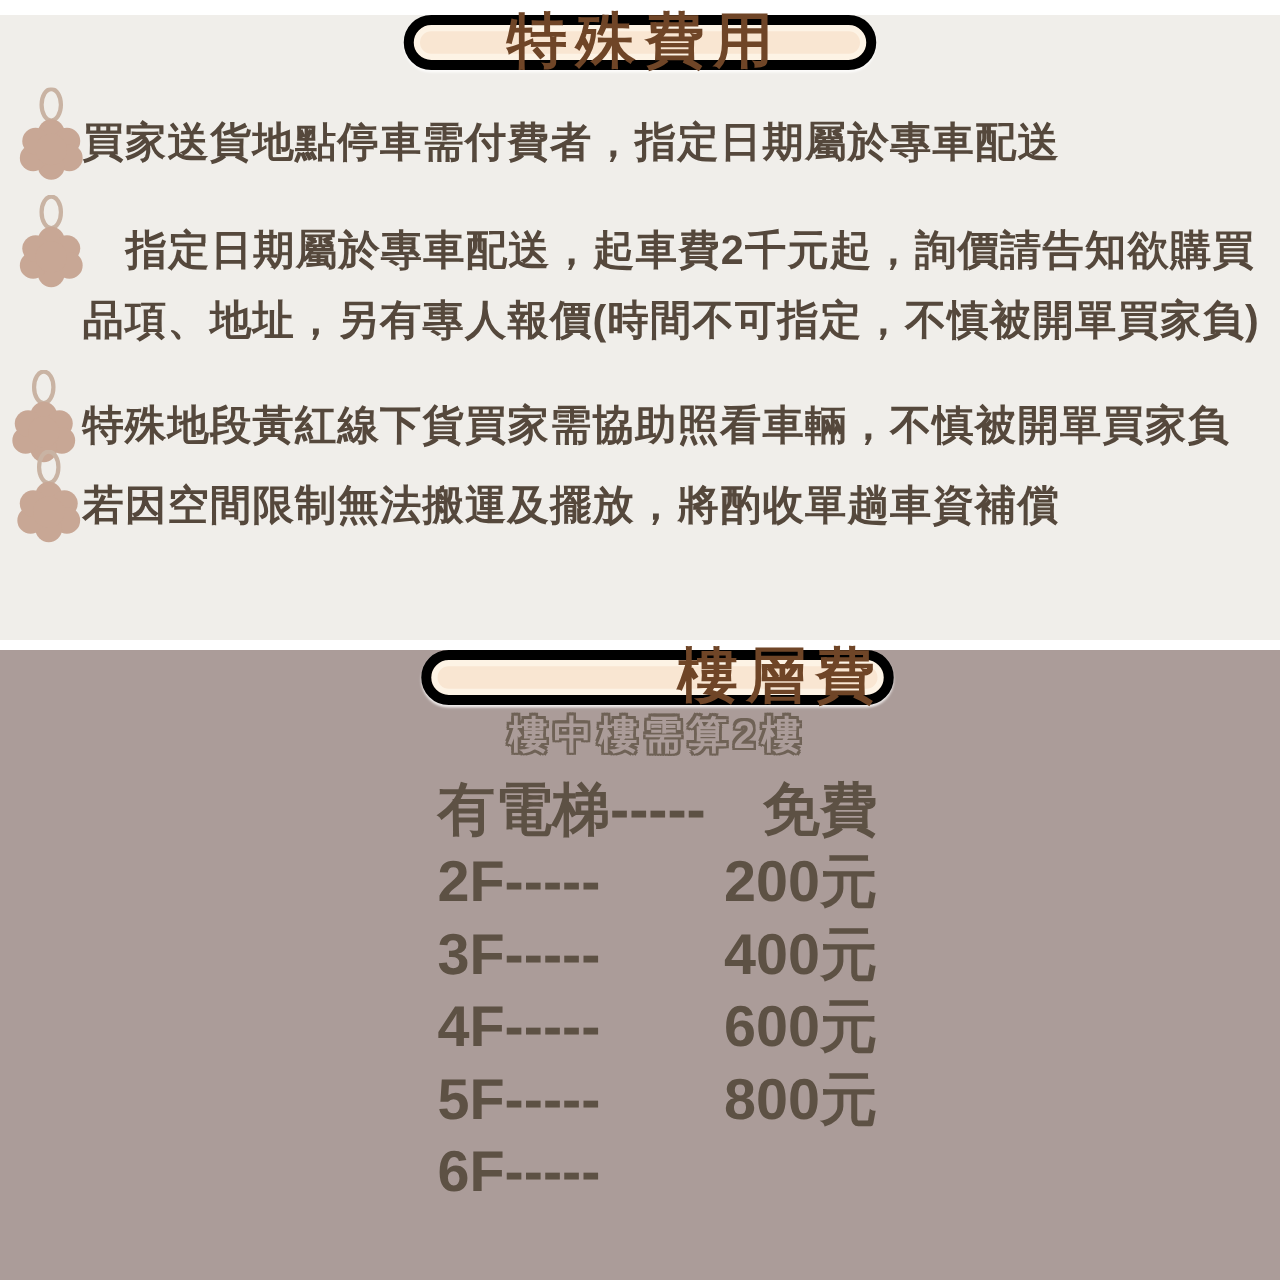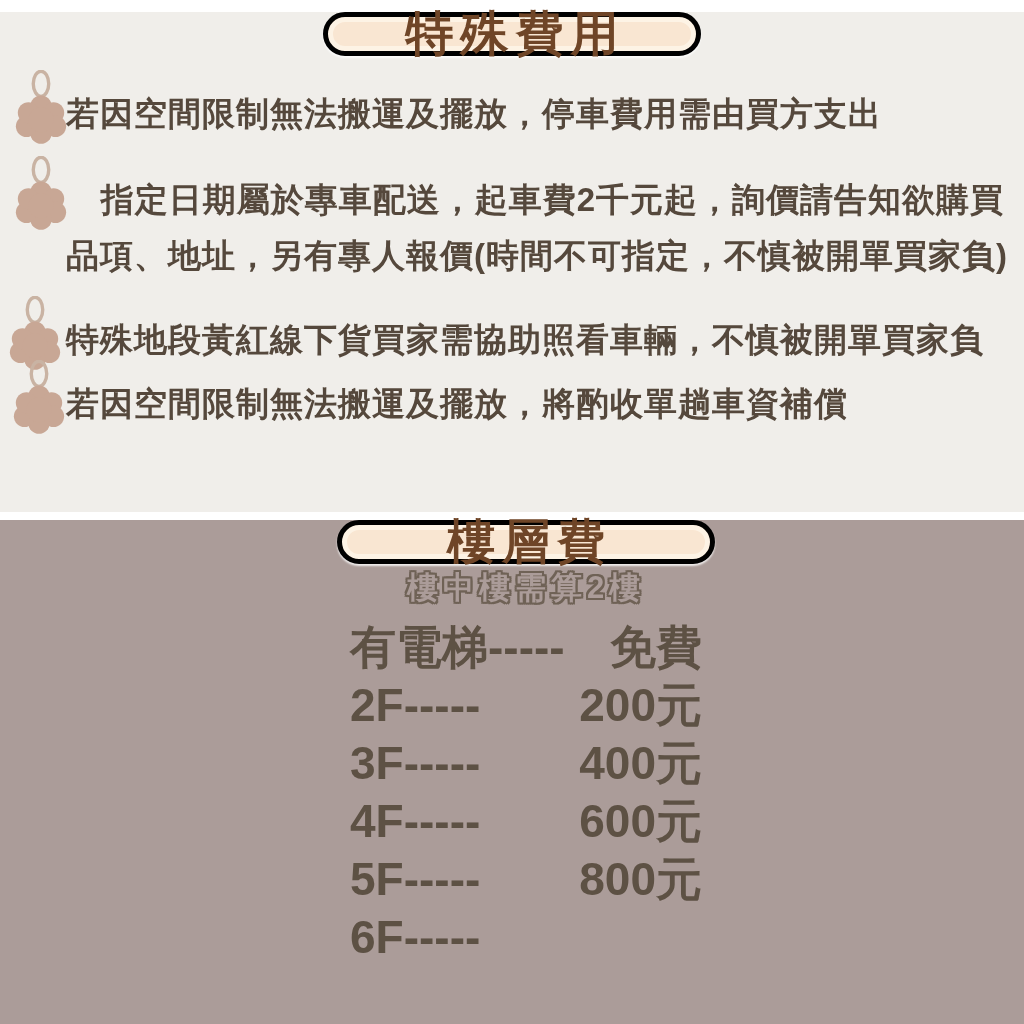--- a/index.html
+++ b/index.html
@@ -19,21 +19,21 @@
       radial-gradient(ellipse at 70% 10%, rgba(255,255,255,0.5), rgba(0,0,0,0) 60%),
       linear-gradient(160deg, #f1efeb 0%, #efedе9 50%, #edebe7 100%),
       #f0eeea;
     background-color:#f0eeea;
   }
 
   .pill {
     width:378px; height:44px;
     margin:0 auto;
     background:#f9e6d2;
-    border:5px solid #000000;
+    border:8px solid #000000;
     border-radius:30px;
     box-shadow: inset 0 0 0 5px #fdf3e5, 0 2px 2px rgba(255,255,255,0.8);
     display:flex; align-items:center; justify-content:center;
     position:relative;
   }
   .pill-top { margin-top:12px; }
   .pill-text {
     font-size:48px; letter-spacing:7px; color:#6f4527;
     white-space:nowrap; line-height:1;
     text-indent:7px;
@@ -57,21 +57,21 @@
   .b3 .flower { left:-16px; }
   .b4 .flower { left:-12px; }
 
   
   .section-bottom {
     height:524px;
     background:#ab9c99;
     color:#5d5144;
   }
   .bottom-content { transform:translateX(14px); }
-  .pill-bottom { margin-top:8px; }
+  .pill-bottom { margin-top:8px;justify-content:flex-end; }
 
   .floor-note {
     margin-top:4px;
     text-align:center;
     font-size:31px; letter-spacing:5px; line-height:40px;
     color:#ab9c99;
     text-shadow:
       -2px -2px 0 #6f6256, 2px -2px 0 #6f6256,
       -2px 2px 0 #6f6256, 2px 2px 0 #6f6256,
       -2px 0 0 #6f6256, 2px 0 0 #6f6256,
@@ -115,21 +115,21 @@
     <div class="pill pill-top">
       <span class="pill-text">特殊費用</span>
     </div>
 
     <div class="bullets">
 
       <div class="bullet b1">
         <svg class="flower" viewBox="0 0 60 78">
             <use href="#flower-charm"></use>
           </svg>
-        <span class="line">若因空間限制無法搬運及擺放，停車費用需由買方支出</span>
+        <span class="line">買家送貨地點停車需付費者，指定日期屬於專車配送</span>
       </div>
 
       <div class="bullet b2">
         <svg class="flower" viewBox="0 0 60 78">
             <use href="#flower-charm"></use>
           </svg>
         <span class="line">指定日期屬於專車配送，起車費2千元起，詢價請告知欲購買</span>
         <span class="line">品項、地址，另有專人報價(時間不可指定，不慎被開單買家負)</span>
       </div>
 

